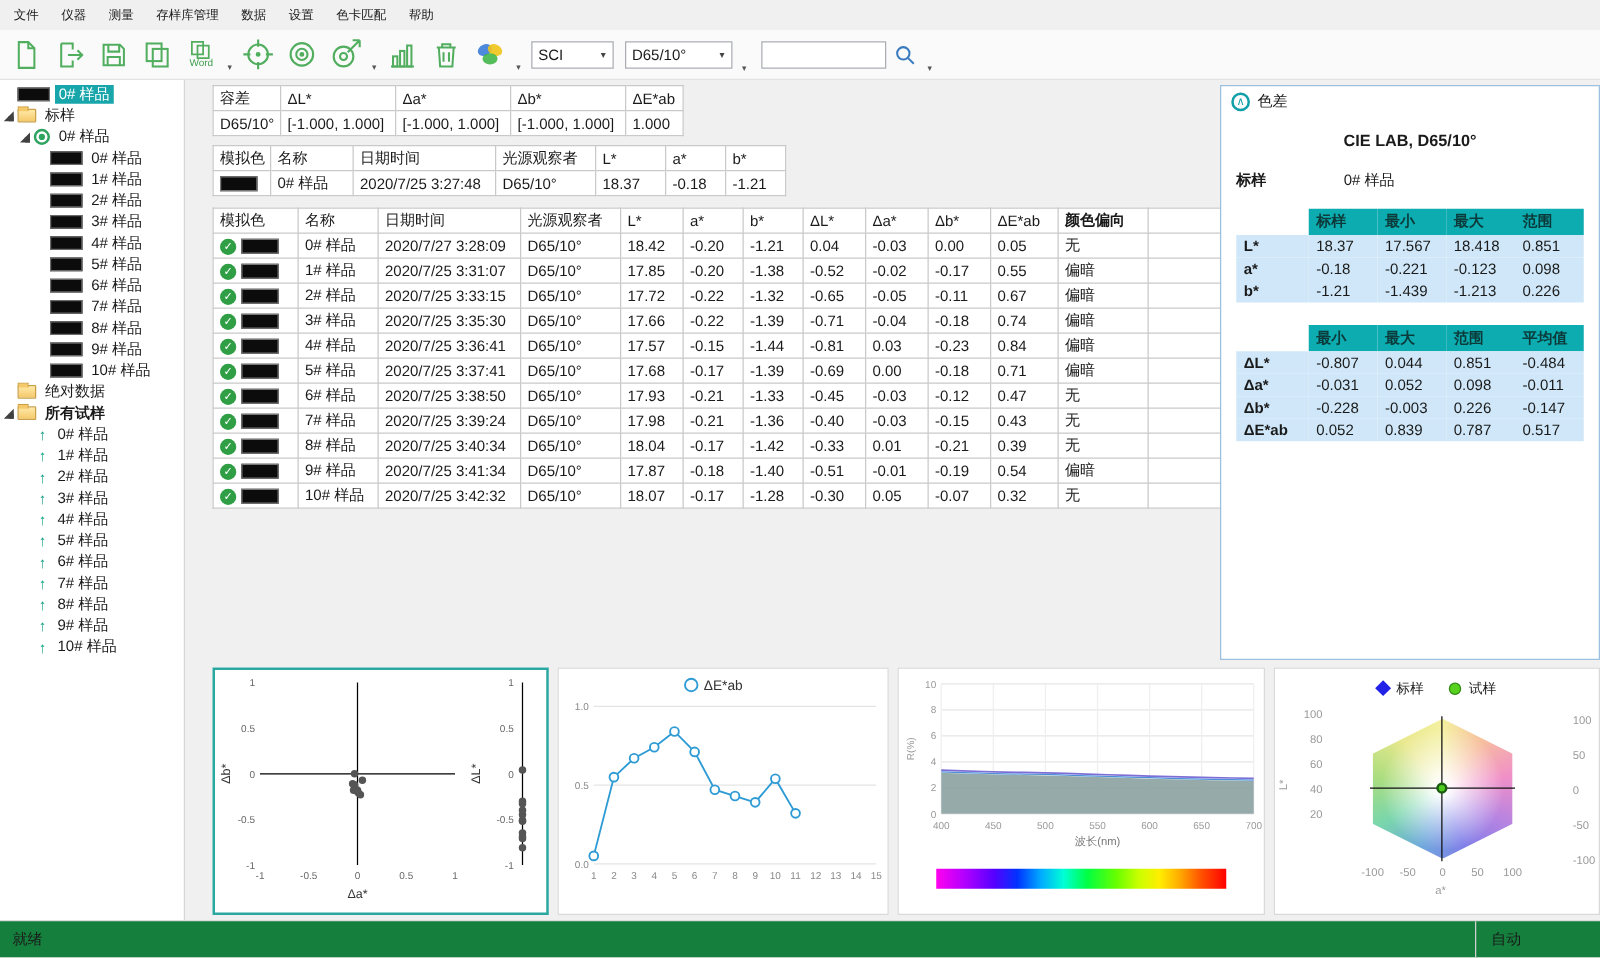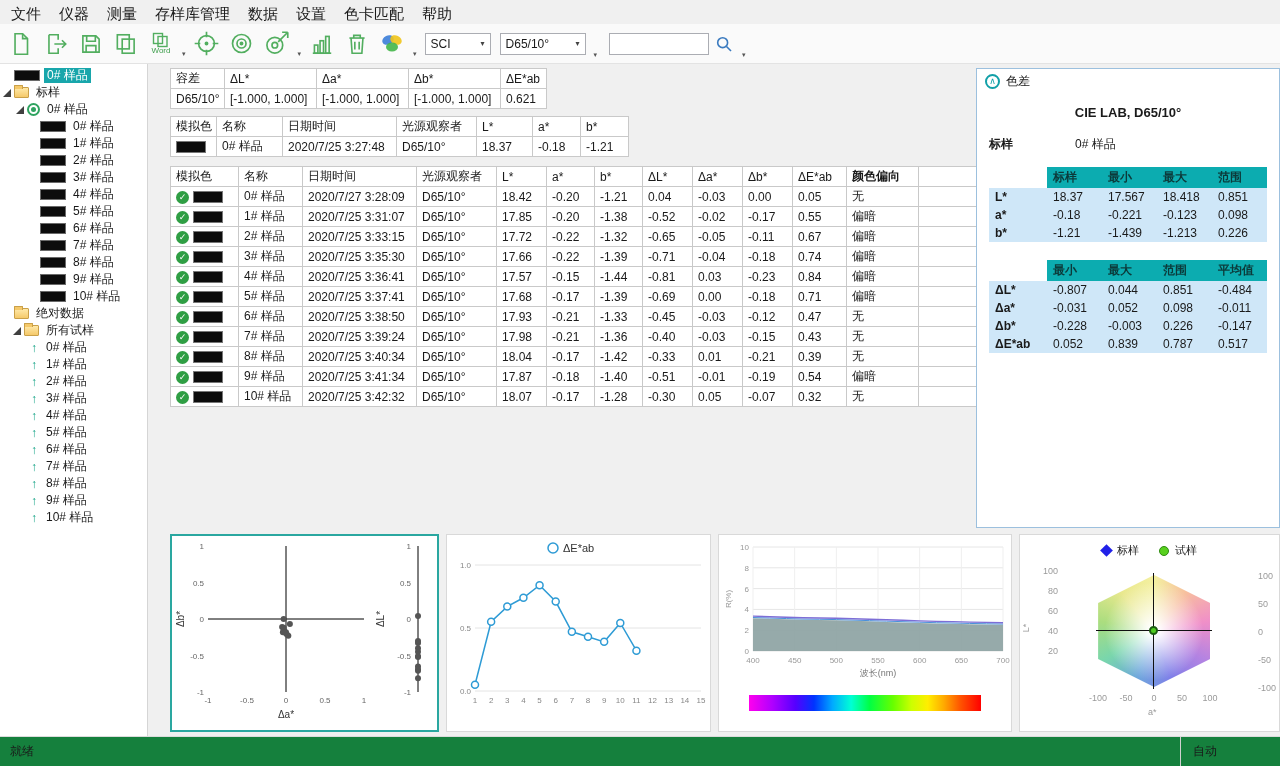--- a/index.html
+++ b/index.html
@@ -6,21 +6,21 @@
 html,body{width:1280px;height:766px;overflow:hidden}
 body{font-family:"Liberation Sans","DejaVu Sans",sans-serif;font-size:12px;color:#1a1a1a;background:#f0f0f0}
 .window{width:1280px;height:766px;display:flex;flex-direction:column;background:#f0f0f0}
 
 .titlebar{height:28px;background:#1679d7;display:flex;align-items:center;color:#fff;flex:0 0 auto}
 .app-icon{width:15px;height:15px;margin:0 7px 0 9px;border-radius:50%;background:conic-gradient(#ff4040,#ffc020,#40c040,#2090e0,#8040c0,#ff4040);box-shadow:inset 0 0 0 2px rgba(255,255,255,.3)}
 .win-controls{margin-left:auto;display:flex;height:100%}
 .win-btn{width:46px;height:100%;display:flex;align-items:center;justify-content:center;font-size:13px}
 
 .menubar{height:24px;background:#f0f0f0;display:flex;align-items:stretch;padding-left:2px;flex:0 0 auto}
-.menu-item{padding:5px 9px 0 9px;font-size:15px}
+.menu-item{padding:5px 9px 0 9px;font-size:10px}
 
 .toolbar{height:40px;background:#fafafa;display:flex;align-items:center;padding:0 4px;gap:1px;flex:0 0 auto;border-bottom:1px solid #e3e3e3}
 .tool-btn{min-width:34px;height:36px;display:flex;flex-direction:column;align-items:center;justify-content:center}
 .tool-btn svg{display:block}
 .word-label{font-size:8px;color:#3f9e4d;line-height:8px;margin-top:-2px}
 .caret{align-self:flex-end;font-size:7px;color:#555;margin:0 3px 4px 3px}
 .combo{height:22px;background:#fff;border:1px solid #abadb3;display:flex;align-items:center;padding:0 5px;margin:0 4px}
 .combo .cv{flex:1;font-size:12px;white-space:nowrap}
 .combo .ca{font-size:8px;color:#444;margin-left:8px}
 .search-box{width:100px;height:22px;border:1px solid #abadb3;background:#fff;margin-left:8px;font-family:inherit;font-size:12px;padding:0 4px}
@@ -296,21 +296,21 @@
         <div class="tree-row" style="padding-left: 29px;">
           <span class="exp-space"></span>
           <span class="sw"></span>
           <span class="tree-label">10# 样品</span>
         </div>
         <div class="tree-row" style="padding-left: 3px;">
           <span class="exp-space"></span>
           <span class="folder"></span>
           <span class="tree-label">绝对数据</span>
         </div>
-        <div class="tree-row" style="padding-left: 13px;">
+        <div class="tree-row" style="padding-left: 3px; font-weight: bold;">
           <span class="exp"></span>
           <span class="folder"></span>
           <span class="tree-label">所有试样</span>
         </div>
         <div class="tree-row" style="padding-left: 16px;">
           <span class="exp-space"></span>
           <span class="up-arrow">↑</span>
           <span class="tree-label">0# 样品</span>
         </div>
         <div class="tree-row" style="padding-left: 16px;">
@@ -375,21 +375,21 @@
                   <td style="width: 92px;">ΔL*</td>
                   <td style="width: 92px;">Δa*</td>
                   <td style="width: 92px;">Δb*</td>
                   <td style="width: 46px;">ΔE*ab</td>
                 </tr>
                 <tr>
                   <td>D65/10°</td>
                   <td>[-1.000, 1.000]</td>
                   <td>[-1.000, 1.000]</td>
                   <td>[-1.000, 1.000]</td>
-                  <td>0.621</td>
+                  <td>1.000</td>
                 </tr>
               </tbody>
             </table>
           <table class="tbl" id="std-table" style="width:458px">
               <tbody>
                 <tr>
                   <td style="width: 46px;">模拟色</td>
                   <td style="width: 66px;">名称</td>
                   <td style="width: 114px;">日期时间</td>
                   <td style="width: 80px;">光源观察者</td>

